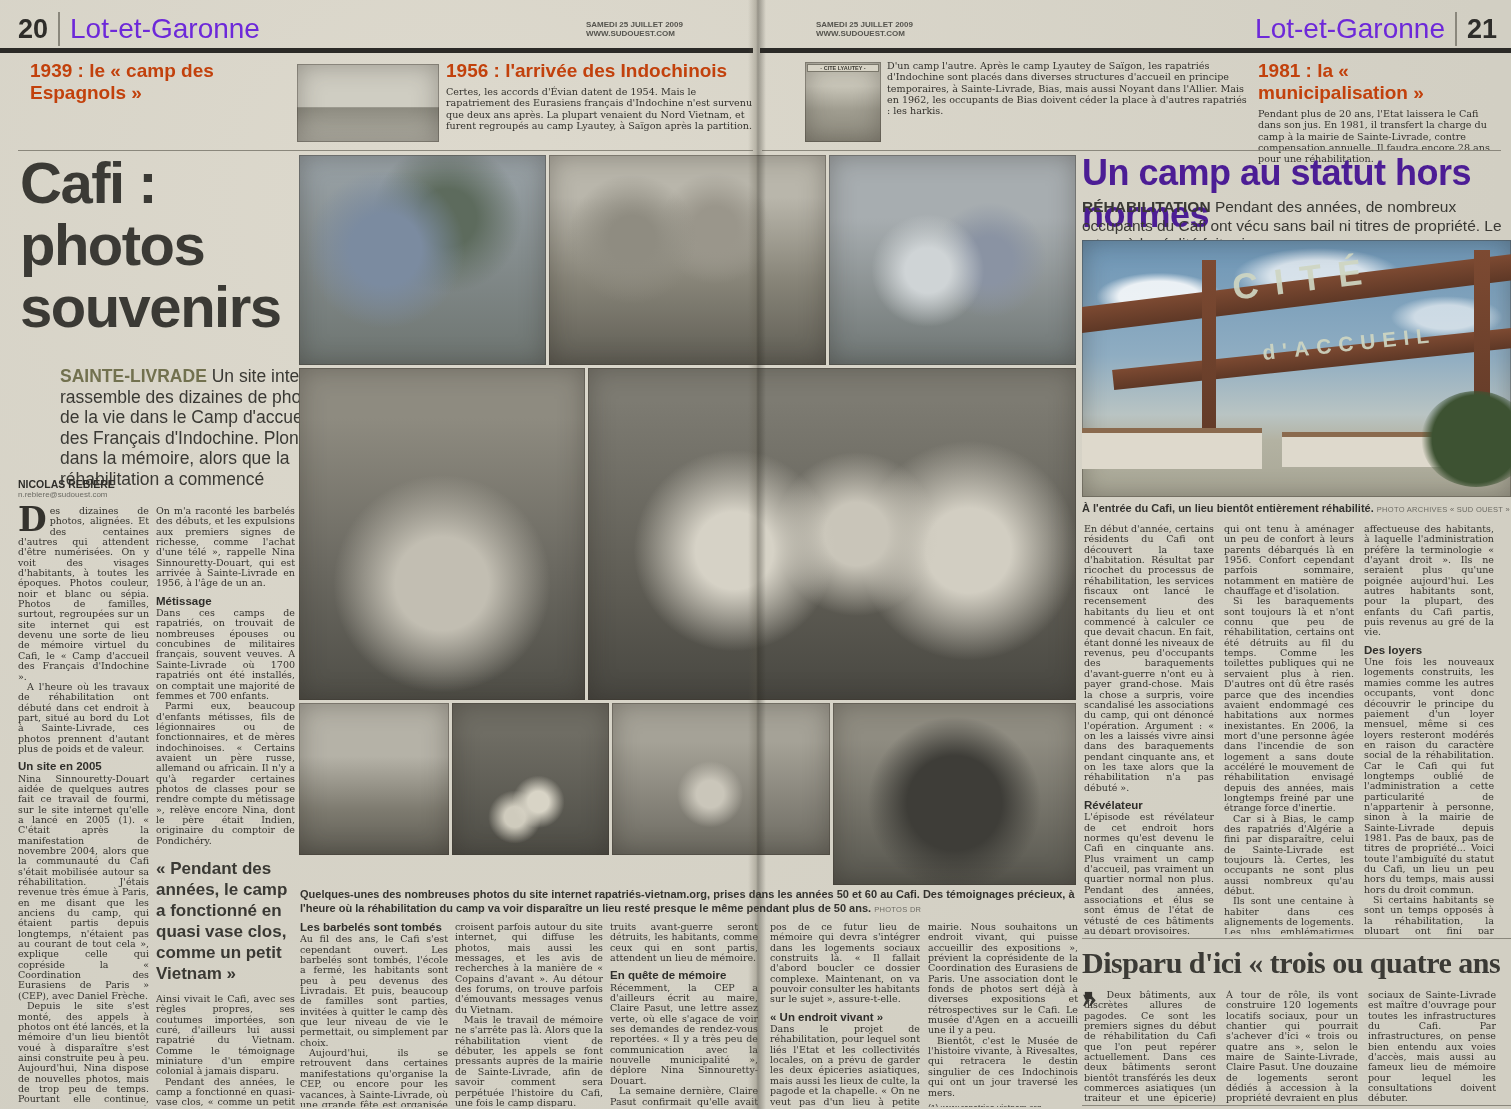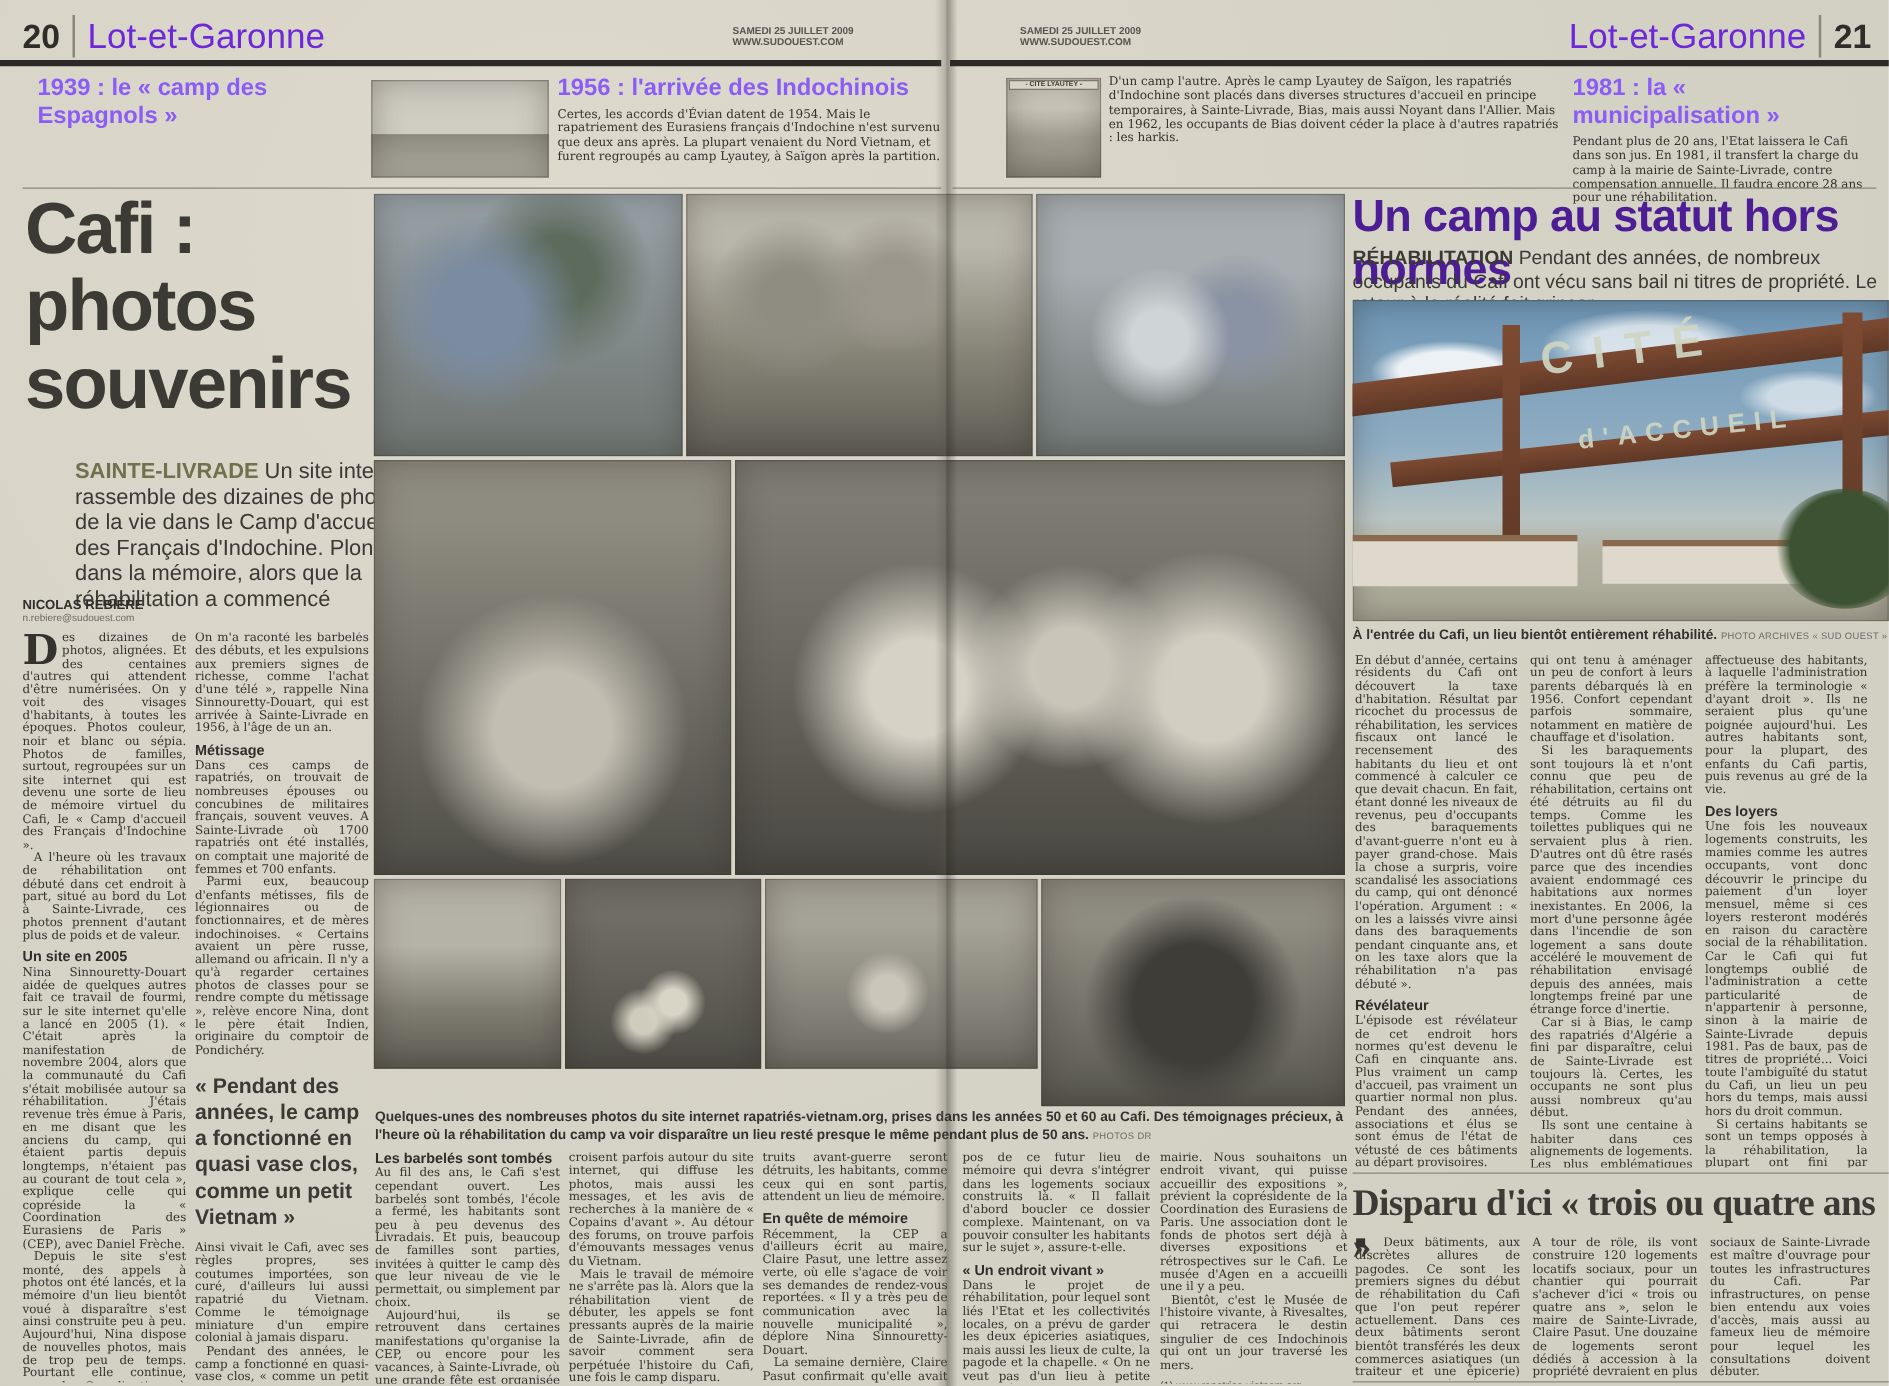--- a/index.html
+++ b/index.html
@@ -8,21 +8,21 @@
        font-family:"DejaVu Serif", serif;color:#34322d;}
   .abs{position:absolute;}
   
   .pagenum{font-family:"Liberation Sans",sans-serif;font-weight:900;font-size:27px;color:#2e2d2a;}
   .section-name{font-family:"Liberation Sans",sans-serif;font-weight:300;font-size:28px;color:#6d28d9;letter-spacing:0;}
   .hdr-sep{width:2px;background:#8a877c;height:34px;margin:0 10px;}
   .dateblock{font-family:"Liberation Sans",sans-serif;font-weight:700;font-size:8px;line-height:9px;color:#55544e;}
   .black-band{height:5px;background:#2b2a27;}
   .thin-rule{height:1px;background:#8a877c;}
   
-  .tl-title{font-family:"Liberation Sans",sans-serif;font-weight:700;font-size:19px;color:#8b5cf6;margin:0 0 4px 0;}
+  .tl-title{font-family:"Liberation Sans",sans-serif;font-weight:700;font-size:19px;color:#c2410c;margin:0 0 4px 0;}
   .tl-body{font-size:9.6px;line-height:11.3px;text-align:left;margin:0;}
   
   .ph{box-shadow:inset 0 0 0 1px rgba(60,55,45,.35), inset 0 0 26px rgba(40,35,28,.35);}
   .ph-ship{background:linear-gradient(#cfcdc2 55%, #8d8b80 56%, #b5b3a8);}
   .ph-lyautey{background:linear-gradient(#c8c5b8 30%, #a09d90 60%, #8f8c7f);}
   .ph-mother{background:radial-gradient(circle at 35% 45%, #7b8ba0 0 18%, transparent 40%),radial-gradient(circle at 60% 30%, #5d6b5d 0 14%, transparent 36%),linear-gradient(#9aa3a8, #6d7470);}
   .ph-field{background:radial-gradient(circle at 30% 40%, #8f8c81 0 10%, transparent 28%),radial-gradient(circle at 60% 35%, #9a968b 0 10%, transparent 26%),linear-gradient(#b9b6ab 20%, #878478 60%, #5f5d54);}
   .ph-women{background:radial-gradient(circle at 40% 55%, #cfd4d6 0 12%, transparent 30%),radial-gradient(circle at 65% 50%, #8a93a3 0 12%, transparent 30%),linear-gradient(#a7adb0 30%, #6e7573);}
   .ph-class{background:radial-gradient(circle at 50% 65%, #c2beb2 0 18%, transparent 42%),linear-gradient(#8e8b80 15%, #6b6961 60%, #4f4e47);}
   .ph-elders{background:radial-gradient(circle at 30% 55%, #d6d2c6 0 10%, transparent 26%),radial-gradient(circle at 55% 50%, #c9c5b9 0 10%, transparent 26%),radial-gradient(circle at 78% 55%, #d2cec2 0 10%, transparent 26%),linear-gradient(#7d7b72 10%, #5c5a52 70%, #484741);}

